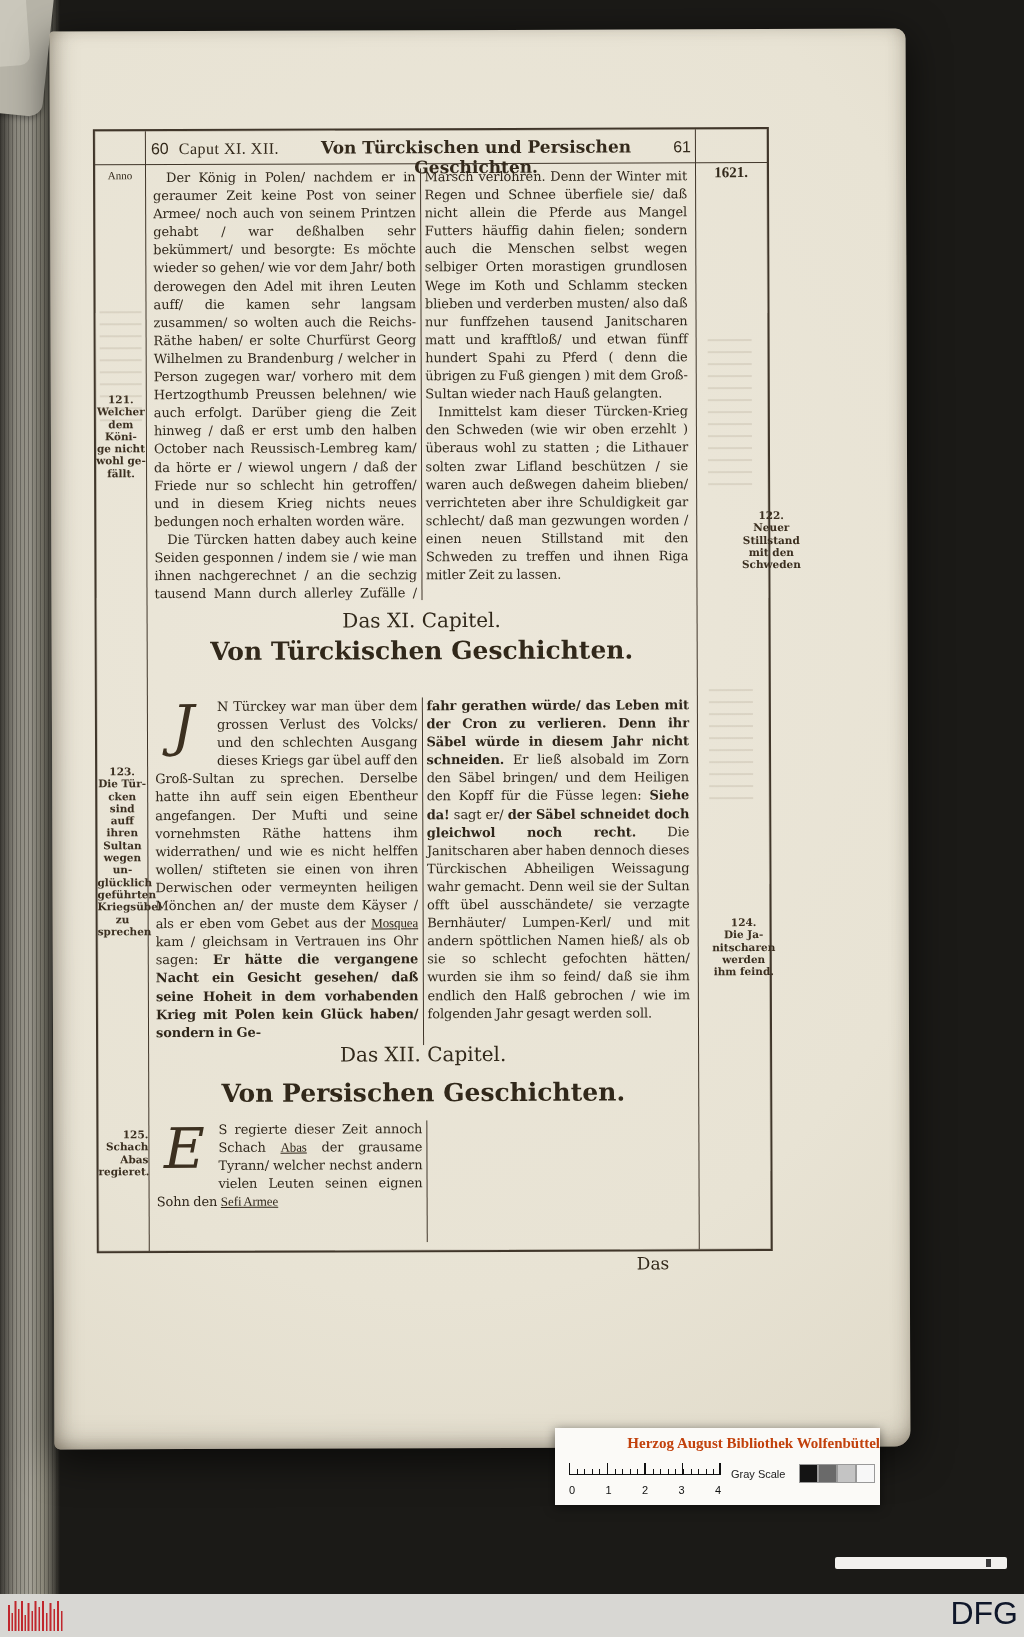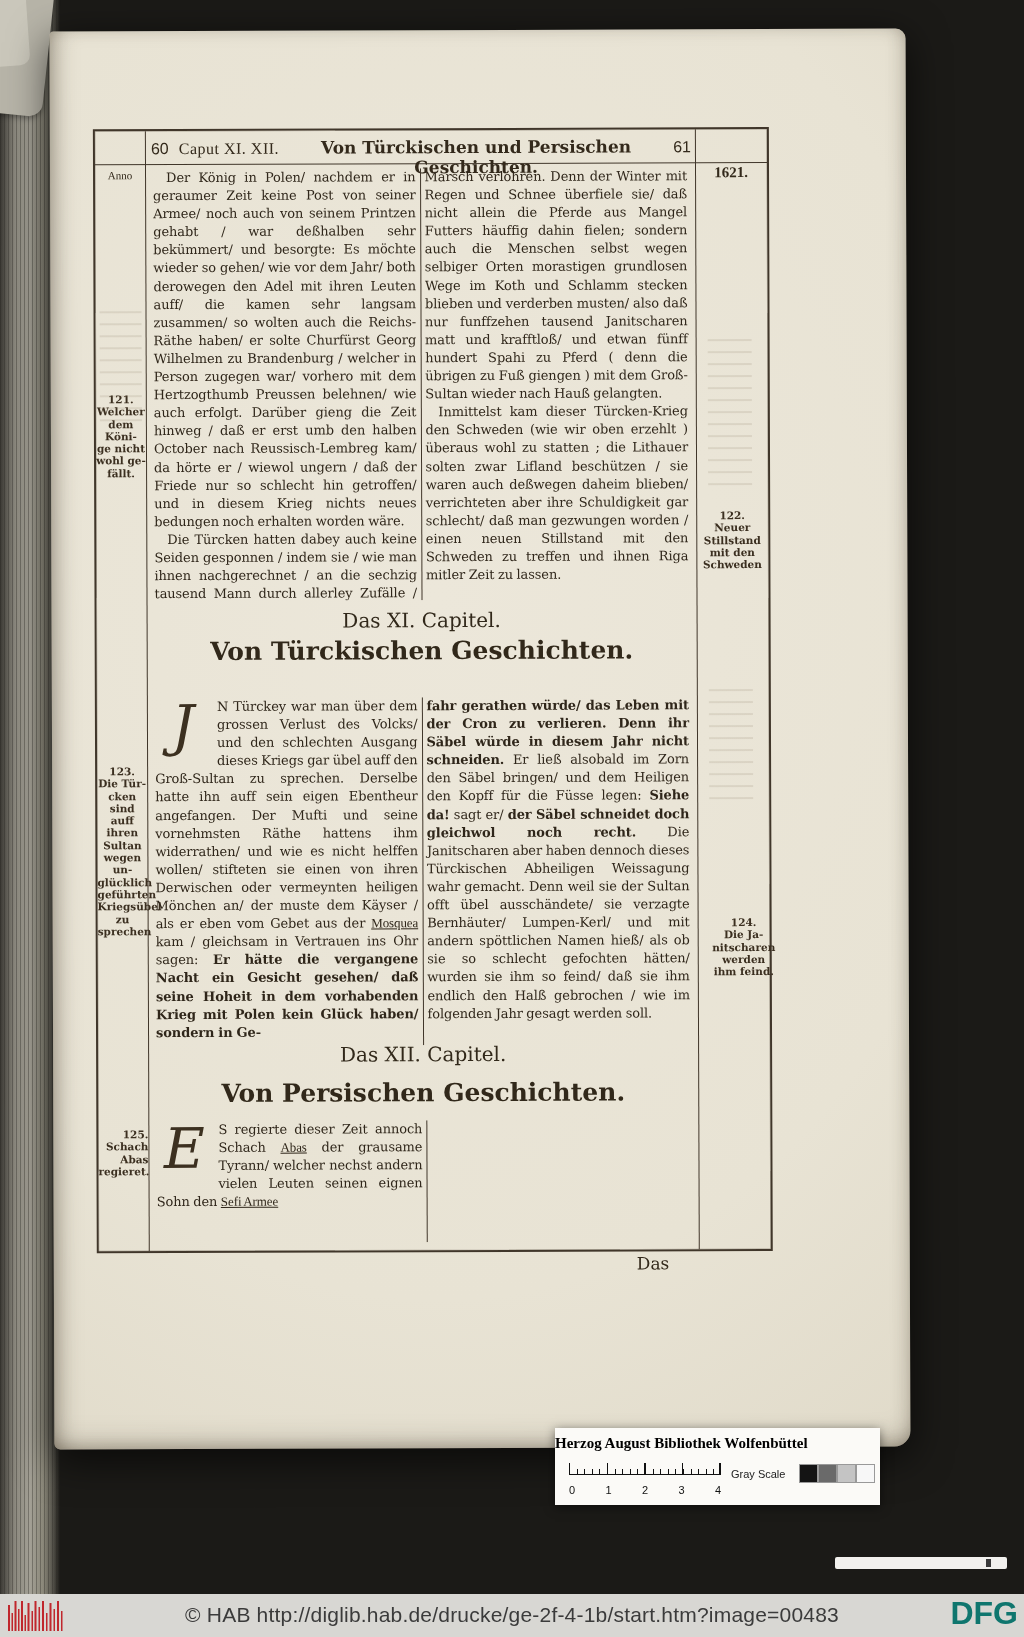--- a/index.html
+++ b/index.html
@@ -41,21 +41,21 @@
   .anno{position:absolute;left:0;top:38px;width:50px;text-align:center;
     font-family:"Liberation Serif",serif;font-size:11px;color:#33291b;}
   .year{position:absolute;left:600px;top:35px;width:72px;text-align:center;
     font-family:"Liberation Serif",serif;font-weight:bold;font-size:15px;color:#33291b;}
 
   .mn{position:absolute;width:50px;font-size:10.5px;line-height:12.3px;font-weight:bold;
     text-align:center;white-space:pre-line;color:#3b2f20;}
   .mn121{left:0;top:262px;}
   .mn123{left:0;top:634px;}
   .mn125{left:0;top:997px;text-align:right;}
-  .mn122{left:602px;top:380px;width:68px;}
+  .mn122{left:602px;top:380px;width:68px;padding-left:39px;}
   .mn124{left:602px;top:787px;width:88px;}
 
   .tblock{position:absolute;left:50px;width:550px;display:flex;overflow:hidden;}
   .tb1{top:38px;height:432px;}
   .tb2{top:567px;height:348px;}
   .tb3{top:990px;height:122px;}
   .col{width:266px;padding:0 4px 0 8px;}
   .colB{width:266px;padding:0 8px 0 4px;}
   .divider{border-left:1.5px solid #40362a;}
   .tblock p{margin:0;text-align:justify;font-size:13px;line-height:18.1px;color:#2f261a;
@@ -73,22 +73,22 @@
   .chap12b{top:948px;font-size:25px;font-weight:bold;}
 
   .catchword{position:absolute;left:583px;top:1224px;width:100px;font-size:17px;color:#33291b;}
 
   .ghost{position:absolute;background:repeating-linear-gradient(180deg,rgba(110,95,70,.13) 0 2.5px,transparent 2.5px 12px);
     filter:blur(.7px);}
 
   
   .stamp{position:absolute;left:555px;top:1428px;width:325px;height:77px;background:#fbfaf7;
     box-shadow:0 2px 10px rgba(0,0,0,.5);}
-  .stamp-title{margin-top:7px;text-align:left;font-family:"Liberation Serif",serif;
-    font-weight:bold;font-size:15px;color:#000000;}
+  .stamp-title{margin-top:7px;text-align:right;font-family:"Liberation Serif",serif;
+    font-weight:bold;font-size:15px;color:#c2410c;}
   .ruler{position:absolute;left:14px;top:34px;width:152px;height:13px;
     background:
       repeating-linear-gradient(90deg,#111 0 1.5px,transparent 1.5px 37.6px) left bottom/100% 12px no-repeat,
       repeating-linear-gradient(90deg,#111 0 1px,transparent 1px 7.6px) left bottom/100% 6px no-repeat,
       linear-gradient(#111,#111) left bottom/100% 1.5px no-repeat;}
   .nums{position:absolute;left:14px;top:56px;width:152px;display:flex;justify-content:space-between;
     font-family:"Liberation Sans",sans-serif;font-size:11px;color:#111;}
   .gray-label{position:absolute;left:176px;top:40px;font-family:"Liberation Sans",sans-serif;
     font-size:11px;color:#222;}
   .squares{position:absolute;left:244px;top:36px;display:flex;}
@@ -96,22 +96,22 @@
   .sq1{background:#141414;} .sq2{background:#6a6a6a;} .sq3{background:#c4c4c4;} .sq4{background:#f7f7f7;}
 
   .strip{position:absolute;left:835px;top:1557px;width:172px;height:12px;background:#f2f1ee;border-radius:2px;}
   .strip::after{content:"";position:absolute;right:16px;top:2px;width:5px;height:8px;background:#3a3a3a;}
 
   
   .footer{position:absolute;left:0;top:1594px;width:1024px;height:43px;background:#d8d7d3;}
   .barcode{position:absolute;left:8px;top:5px;}
   .copyright{position:absolute;left:50%;transform:translateX(-50%);top:9px;
     font-family:"Liberation Sans",sans-serif;font-size:21px;color:#3b3b3b;letter-spacing:.2px;white-space:nowrap;}
-  .dfg{position:absolute;right:6px;top:1px;font-family:"Liberation Sans",sans-serif;font-weight:bold;
-    font-size:32px;color:#0f766e;letter-spacing:0;}
+  .dfg{position:absolute;right:6px;top:1px;font-family:"Liberation Sans",sans-serif;font-weight:normal;
+    font-size:32px;color:#0f172a;letter-spacing:0;}
 </style>
 </head>
 <body>
 
 <div id="canvas">
 
   <div class="book-edge"></div>
   <div class="corner1"></div>
   <div class="corner2"></div>
 
@@ -242,17 +242,16 @@
         <rect x="26.5" y="2" width="2" height="30"></rect>
           <rect x="30.5" y="8" width="1.5" height="24"></rect>
         <rect x="34" y="2" width="2" height="30"></rect>
           <rect x="38" y="14" width="1.5" height="18"></rect>
         <rect x="41.5" y="4" width="2" height="28"></rect>
           <rect x="45.5" y="10" width="1.5" height="22"></rect>
         <rect x="49" y="2" width="2" height="30"></rect>
           <rect x="53" y="12" width="1.5" height="20"></rect>
       </g>
     </svg>
-    <div class="copyright">© HAB http://diglib.hab.de/drucke/ge-2f-4-1b/start.htm?image=00483</div>
     <div class="dfg">DFG</div>
   </div>
 
 </div>
 
 </body></html>

